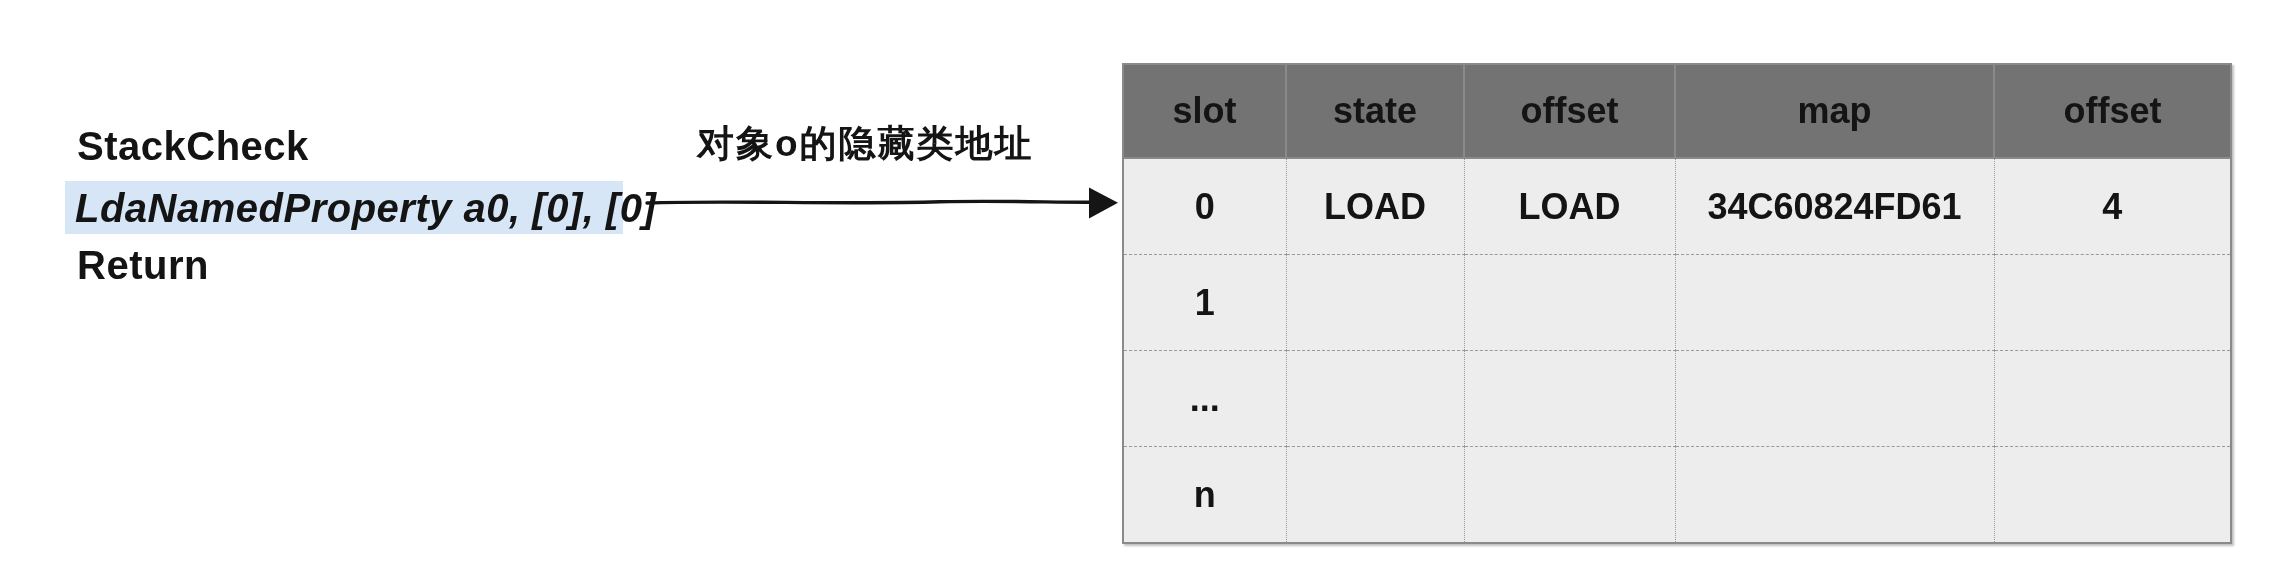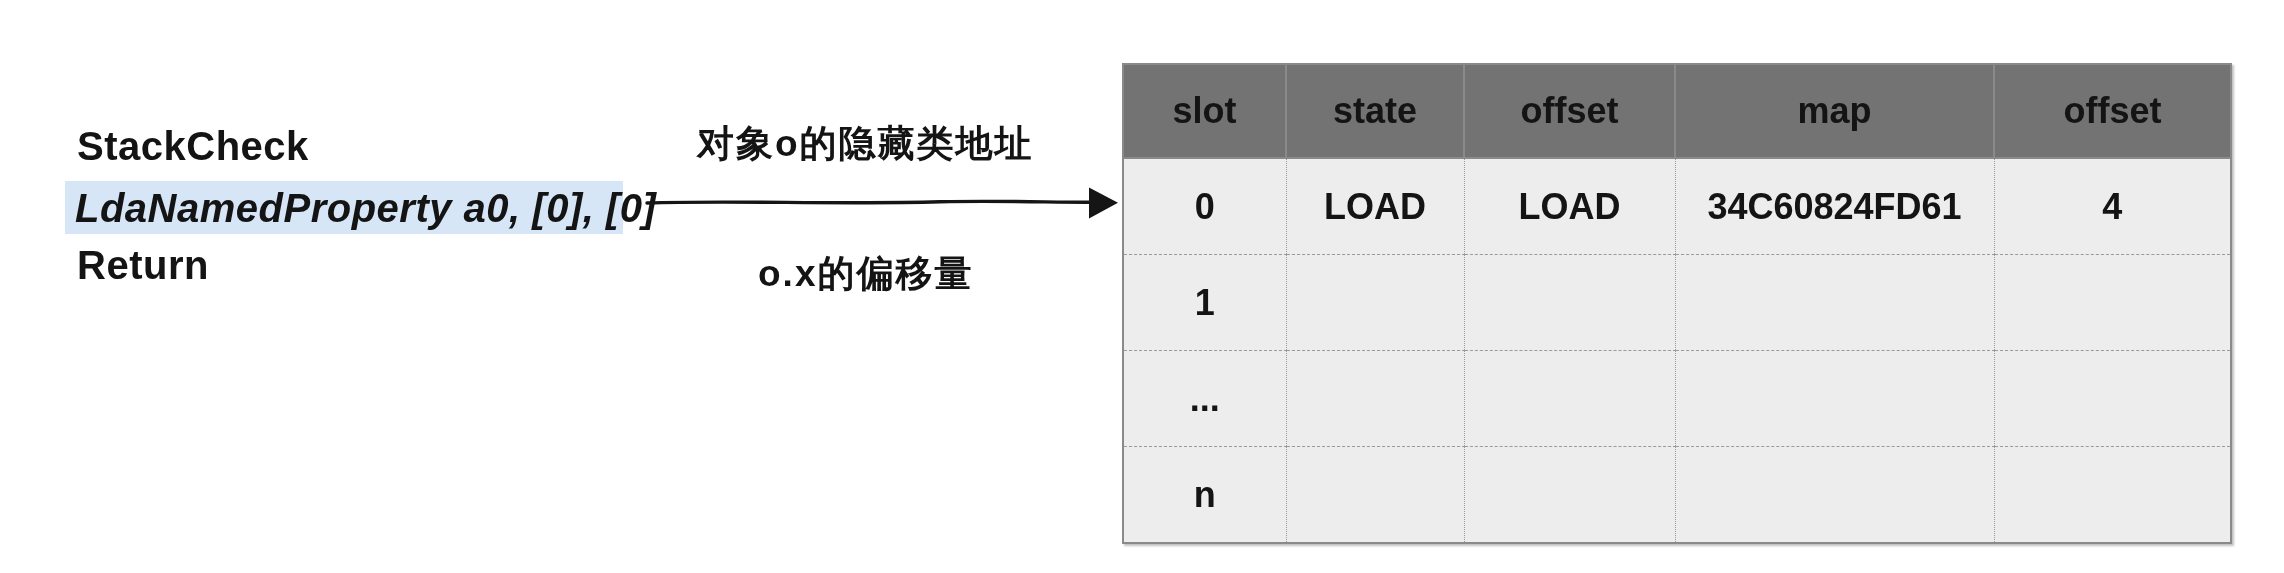--- a/index.html
+++ b/index.html
@@ -81,21 +81,20 @@
 <div class="stage">
 
   <div>
     <div class="bc-hl"></div>
     <div class="bc-line bc-1">StackCheck</div>
     <div class="bc-line bc-2">LdaNamedProperty a0, [0], [0]</div>
     <div class="bc-line bc-3">Return</div>
   </div>
 
   <div class="lbl lbl-top">对象o的隐藏类地址</div>
-  <div class="lbl lbl-bottom">o.x的偏移量</div>
 
   <svg class="arrow-svg" width="490" height="46" viewBox="0 0 490 46">
     <path d="M7,23 C90,20.2 200,24.6 300,21.8 C360,20.4 420,22.6 453,22.2" stroke="#151515" stroke-width="3.4" fill="none" stroke-linecap="round"></path>
     <path d="M449,7.5 L478,22.8 L449,38.5 Z" fill="#151515"></path>
   </svg>
 
   <table class="ft">
     <colgroup>
       <col style="width:163px">
         <col style="width:178px">

